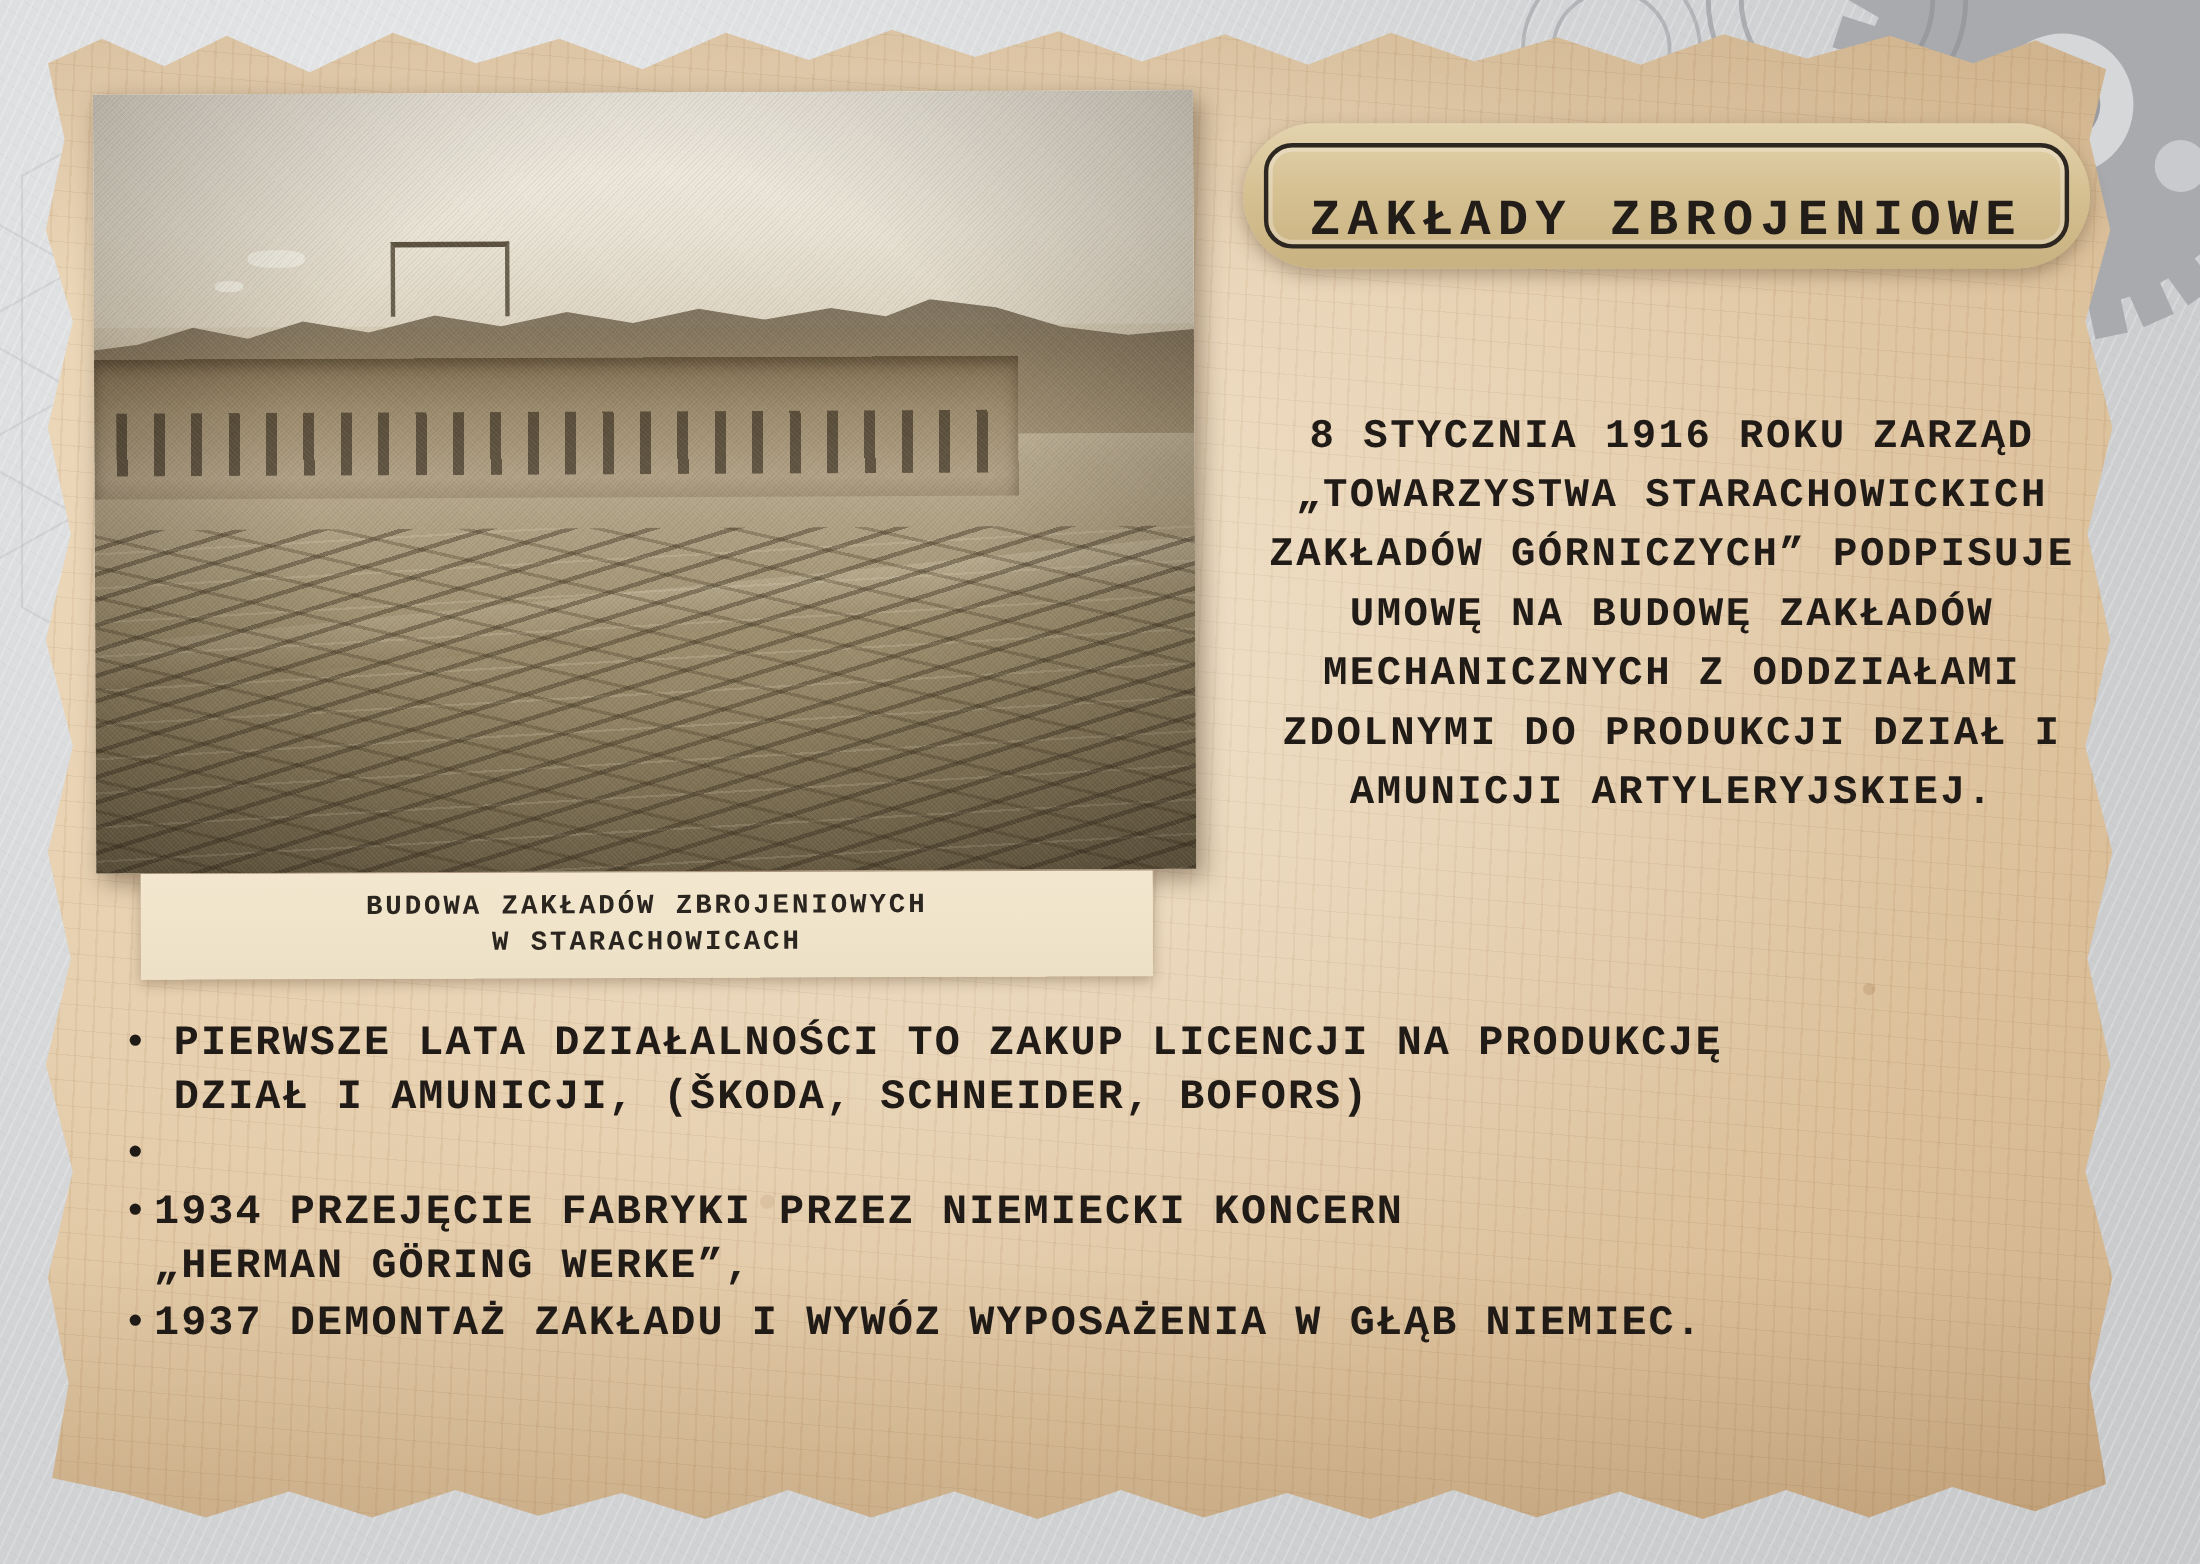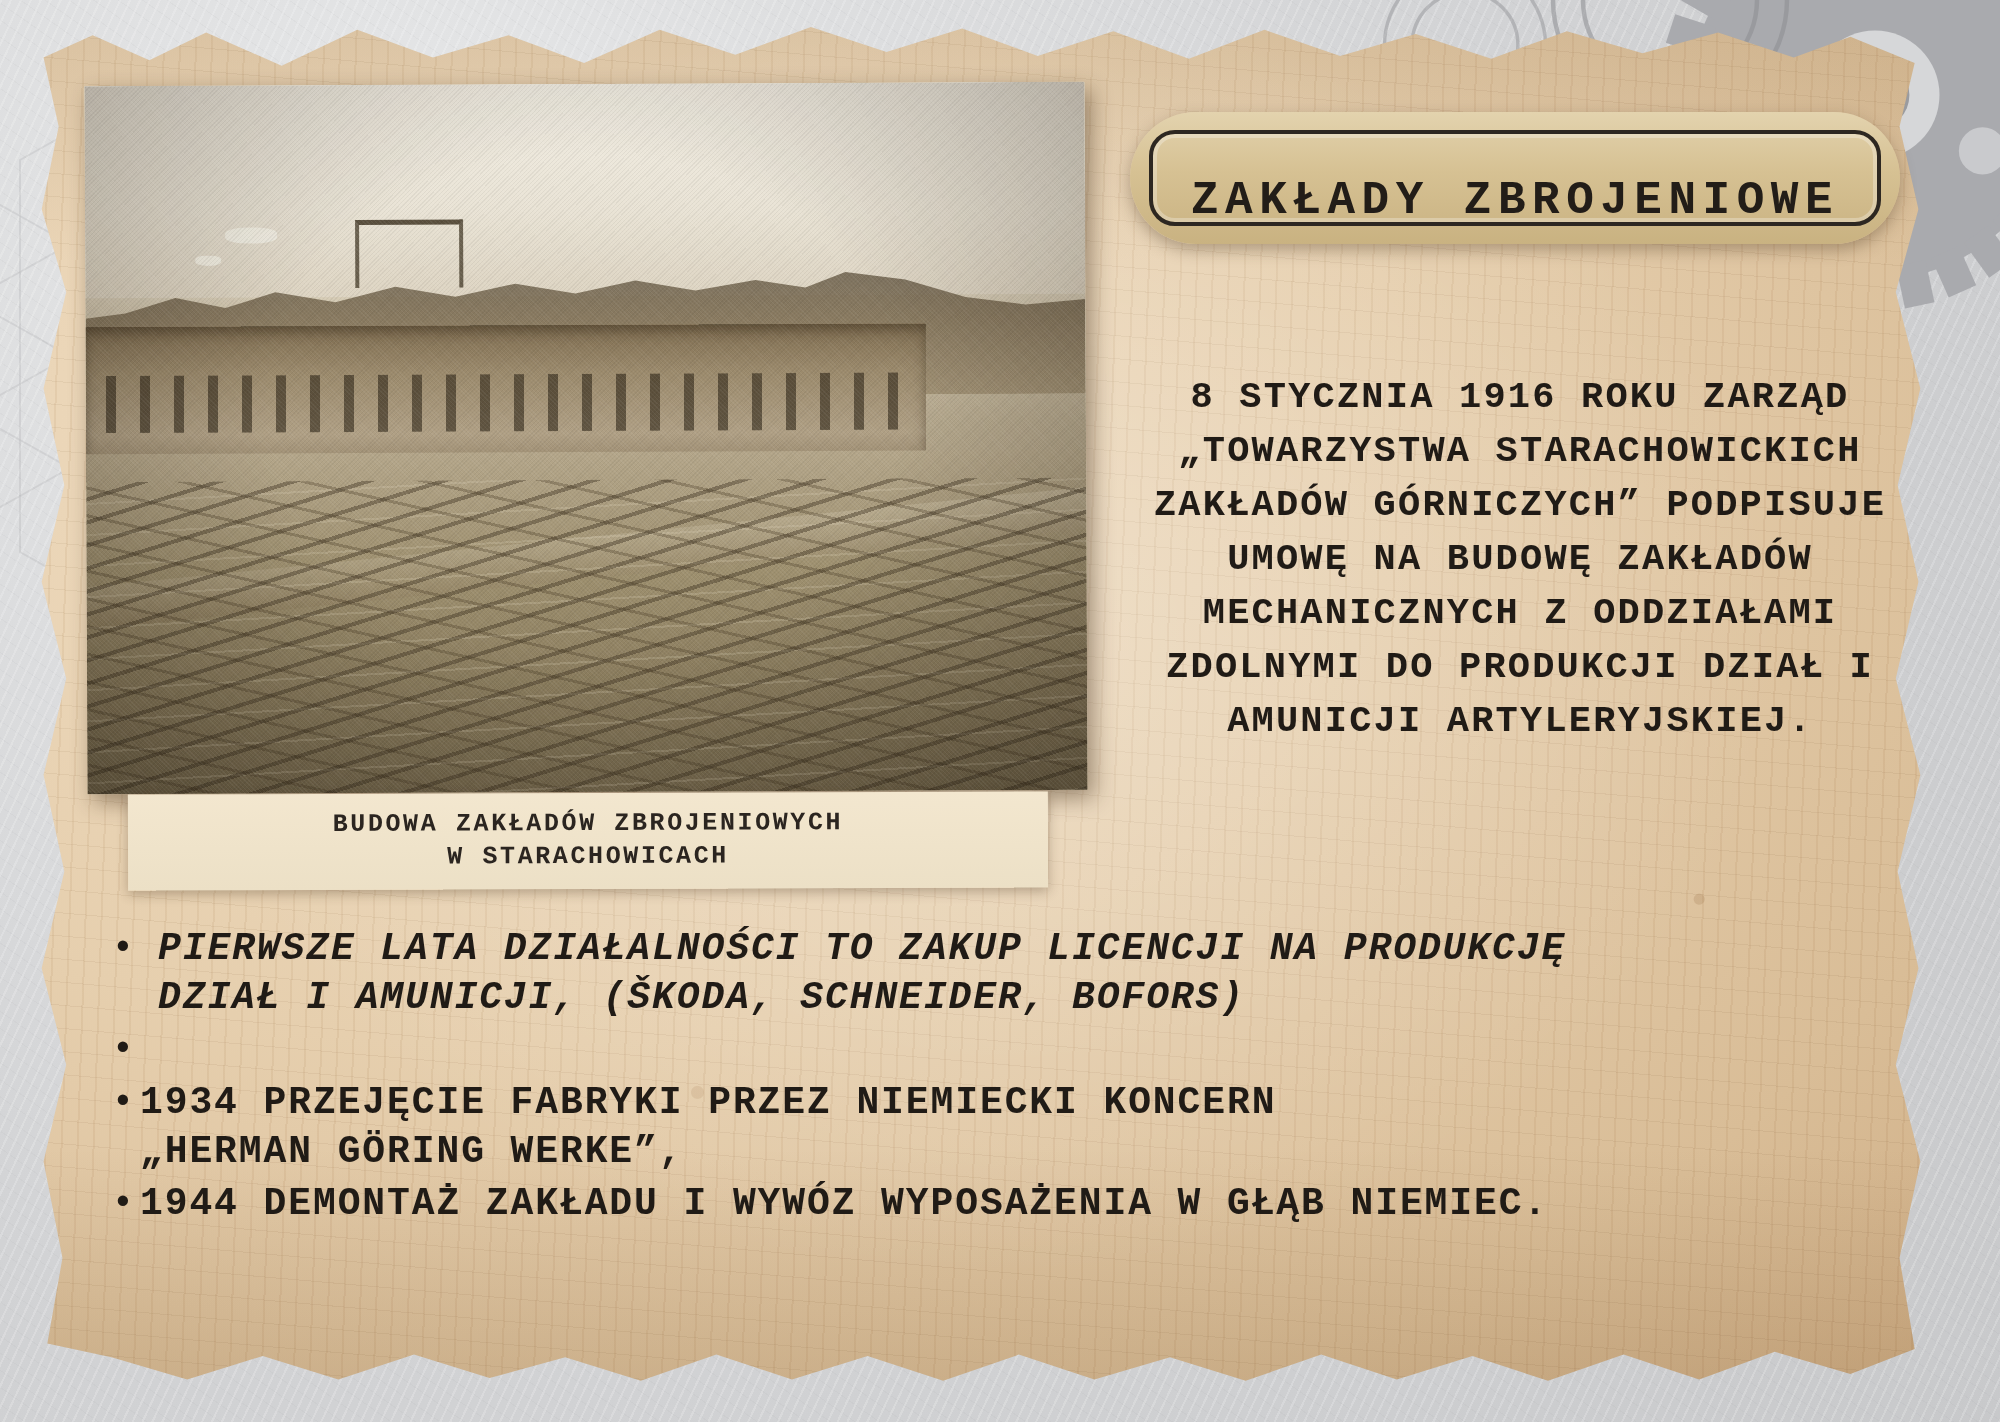--- a/index.html
+++ b/index.html
@@ -283,21 +283,21 @@
   }
   .bullet-text {
     font-family: "Liberation Mono", monospace;
     font-size: 38px;
     font-weight: 700;
     letter-spacing: 1.9px;
     line-height: 1.28;
     color: #201b16;
     white-space: pre-line;
   }
-  .indent-1 .bullet-text { padding-left: 18px; font-style: italic; }
+  .indent-1 .bullet-text { padding-left: 18px; }
 
   
   .hexline { fill: none; stroke: rgba(120,120,125,0.45); stroke-width: 2; }
 </style>
 </head>
 <body>
 
 <div class="slide">
 
   <div class="bg-texture"></div>
@@ -424,17 +424,17 @@
     <div class="bullet-row">
       <div class="bullet-dot">•</div>
     </div>
     <div class="bullet-row">
       <div class="bullet-dot">•</div>
       <div class="bullet-text">1934 PRZEJĘCIE FABRYKI PRZEZ NIEMIECKI KONCERN
         „HERMAN GÖRING WERKE”,</div>
     </div>
     <div class="bullet-row">
       <div class="bullet-dot">•</div>
-      <div class="bullet-text">1944 DEMONTAŻ ZAKŁADU I WYWÓZ WYPOSAŻENIA W GŁĄB NIEMIEC.</div>
+      <div class="bullet-text">1937 DEMONTAŻ ZAKŁADU I WYWÓZ WYPOSAŻENIA W GŁĄB NIEMIEC.</div>
     </div>
   </div>
 
 </div>
 
 </body></html>

